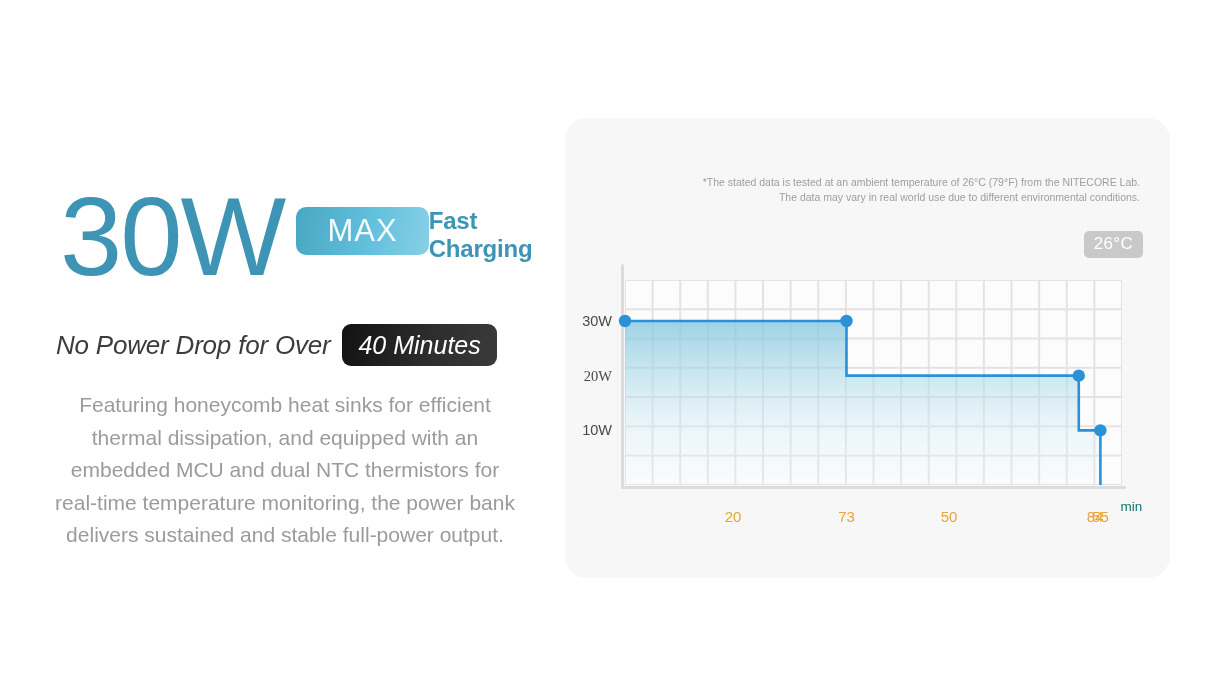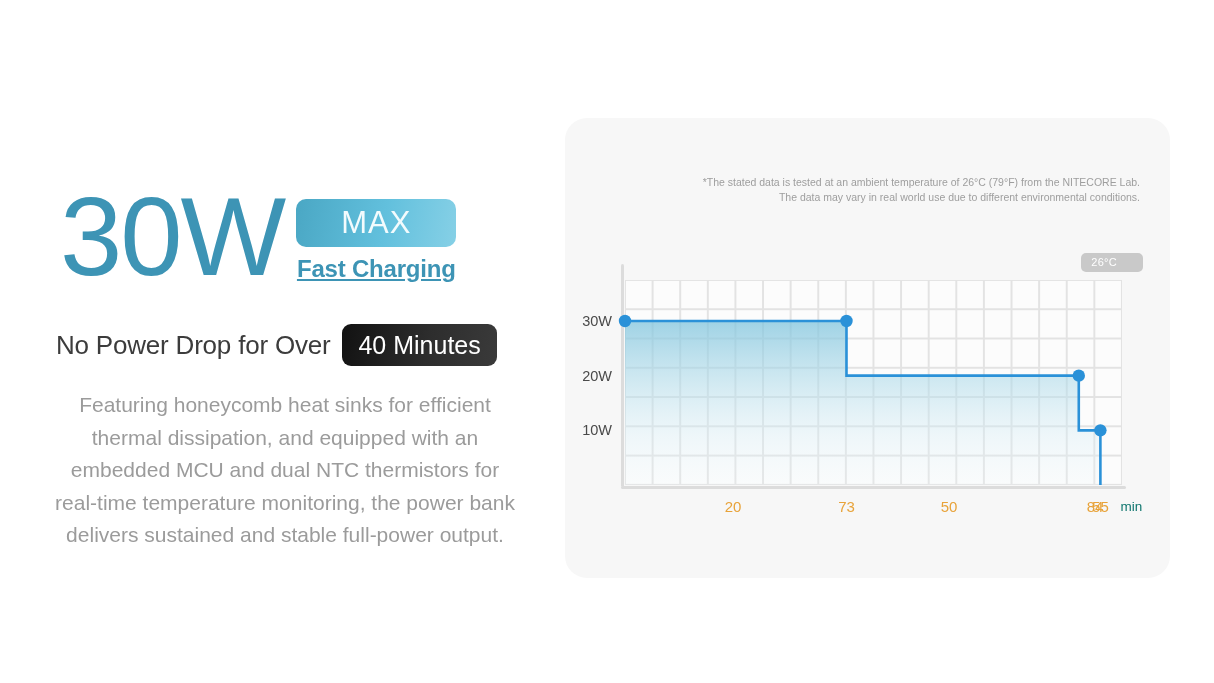--- a/index.html
+++ b/index.html
@@ -26,45 +26,44 @@
     font-weight: 300;
     color: #3d94b5;
     line-height: 0.92;
     letter-spacing: -2px;
     font-family: "Liberation Sans", sans-serif;
     white-space: nowrap;
   }
   #badge-stack {
     margin-left: 12px;
     margin-top: 14px;
-    display: flex; flex-direction: column; align-items: center;
+    display: flex; flex-direction: row; align-items: center;
   }
   #max-badge {
     width: 160px; height: 48px;
     border-radius: 10px;
     background: linear-gradient(100deg, #4aa7c4 0%, #62c0dd 55%, #86d0e6 100%);
     display: flex; align-items: center; justify-content: center;
     color: #f3fbfd;
     font-size: 31px;
     font-weight: 300;
     letter-spacing: 1px;
   }
   #fast-charging {
     margin-top: 8px;
     font-size: 24px;
     font-weight: bold;
     color: #3d94b5;
     letter-spacing: -0.2px;
-    text-decoration: underline;
   }
 
   #subhead-row {
     position: absolute; left: 56px; top: 322px;
     width: 470px; height: 46px;
-    display: flex; align-items: center;
+    display: flex; align-items: center; font-style: italic;
   }
   #subhead-text {
     font-size: 26px;
     color: #3c3c3c;
     font-weight: 400;
     letter-spacing: -0.2px;
     white-space: nowrap;
   }
   #minutes-badge {
     margin-left: 12px;
@@ -101,27 +100,26 @@
     position: absolute; left: 55px; top: 57px;
     width: 520px;
     font-size: 10.5px;
     line-height: 1.45;
     color: #9e9e9e;
     white-space: pre-line;
     text-align: right;
   }
   #temp-badge {
     position: absolute; right: 27px; top: 113px;
-    padding: 3px 26px 4px 10px;
+    padding: 3px 10px 4px 10px;
     border-radius: 5px;
     background: #c9c9c9;
     color: #ffffff;
-    font-size: 11px;
+    font-size: 17px;
     letter-spacing: 0.3px;
-    margin-top: 22px;
   }
 
   
   #plot-area {
     position: absolute;
     left: 56px; top: 146px;
     width: 505px; height: 225px;
   }
   #y-axis-line {
     position: absolute; left: 0; top: 0;
@@ -159,21 +157,21 @@
     right: 100%;
     margin-right: 9px;
     font-size: 14.5px;
     color: #4a4a4a;
     white-space: nowrap;
     transform: translateY(-50%);
   }
   .x-tick-label {
     position: absolute;
     top: 100%;
-    margin-top: 9px;
+    margin-top: 19px;
     font-size: 15px;
     color: #e8a33a;
     white-space: nowrap;
     transform: translateX(-50%);
   }
   #x-unit-label {
     position: absolute;
     top: 100%;
     margin-top: 10px;
     font-size: 13.5px;
@@ -211,21 +209,21 @@
 
     <div id="temp-badge">26°C</div>
 
     <div id="plot-area">
       <div id="grid-box"></div>
       <div id="y-axis-line"></div>
       <div id="x-axis-line"></div>
 
       <div id="y-tick-labels">
           <span class="y-tick-label" style="top: 57px;">30W</span>
-          <span class="y-tick-label" style="top: 111.667px;">20W</span>
+          <span class="y-tick-label" style="top: 111.667px; font-family: Liberation Serif, serif;">20W</span>
           <span class="y-tick-label" style="top: 166.333px;">10W</span>
         </div>
       <div id="x-tick-labels">
           <span class="x-tick-label" style="left: 112.043px;">20</span>
           <span class="x-tick-label" style="left: 225.489px;">73</span>
           <span class="x-tick-label" style="left: 328.13px;">50</span>
           <span class="x-tick-label" style="left: 474px;">84</span>
           <span class="x-tick-label" style="left: 479.391px;">55</span>
         </div>
 

